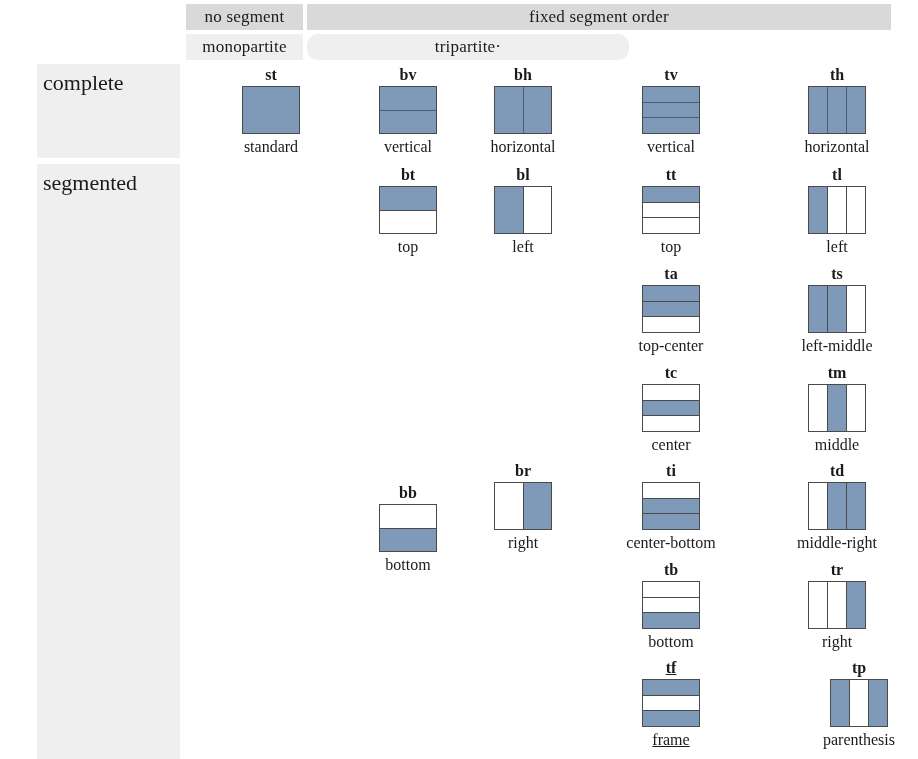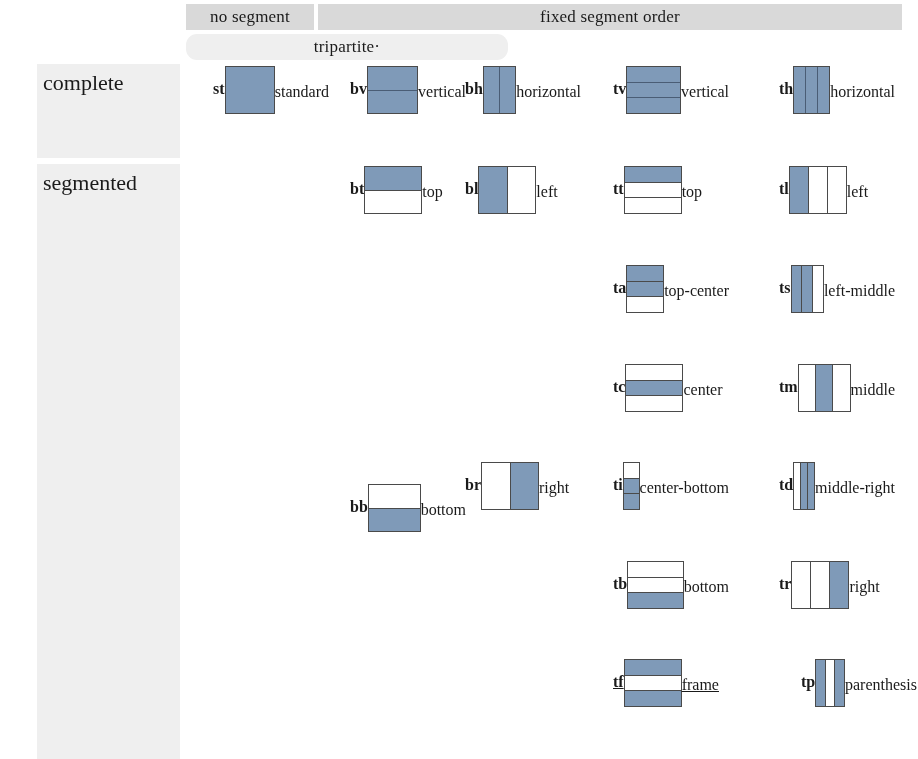--- a/index.html
+++ b/index.html
@@ -31,21 +31,21 @@
     display: flex;
     align-items: center;
     justify-content: center;
     font-size: 17px;
     letter-spacing: .2px;
     white-space: nowrap;
   }
   .hdr-l1 { background: #d9d9d9; }
   .hdr-l2 { background: #efefef; }
 
-  .w-mono  { width: 128px; }
+  .w-mono  { width: 117px; }
   .w-bi    { width: 256px; }
   .w-tri   { width: 322px; border-radius: 11px; }
   .w-fixed { width: 584px; }
 
   
   .rowlabel {
     position: absolute;
     left: 37px;
     width: 143px;
     background: #efefef;
@@ -54,21 +54,21 @@
     padding: 6px 0 0 6px;
   }
   .rl-complete  { top: 64px;  height: 94px; }
   .rl-segmented { top: 164px; height: 747px; }
 
   
   .cell {
     position: absolute;
     width: 116px;
     display: flex;
-    flex-direction: row;
+    flex-direction: column;
     align-items: center;
   }
   .cell-code {
     font-size: 16px;
     font-weight: bold;
     line-height: 18px;
     margin-bottom: 2px;
   }
   .cell-caption {
     font-size: 16px;
@@ -105,20 +105,21 @@
 </style>
 </head>
 <body>
 
 <div class="hdr-row hdr-row-1">
   <div class="hdr-cell hdr-l1 w-mono">no segment</div>
   <div class="hdr-cell hdr-l1 w-fixed">fixed  segment order</div>
 </div>
 
 <div class="hdr-row hdr-row-2">
+  <div class="hdr-cell hdr-l2 w-mono">monopartite</div>
   <div class="hdr-cell hdr-l2 w-tri">tripartite·</div>
 </div>
 
 <div class="rowlabel rl-complete">complete</div>
 <div class="rowlabel rl-segmented">segmented</div>
 
 <div id="glyph-grid">
     <div class="cell" style="left: 213px; top: 66px;">
       <div class="cell-code">st</div>
       <div class="glyph horz">

